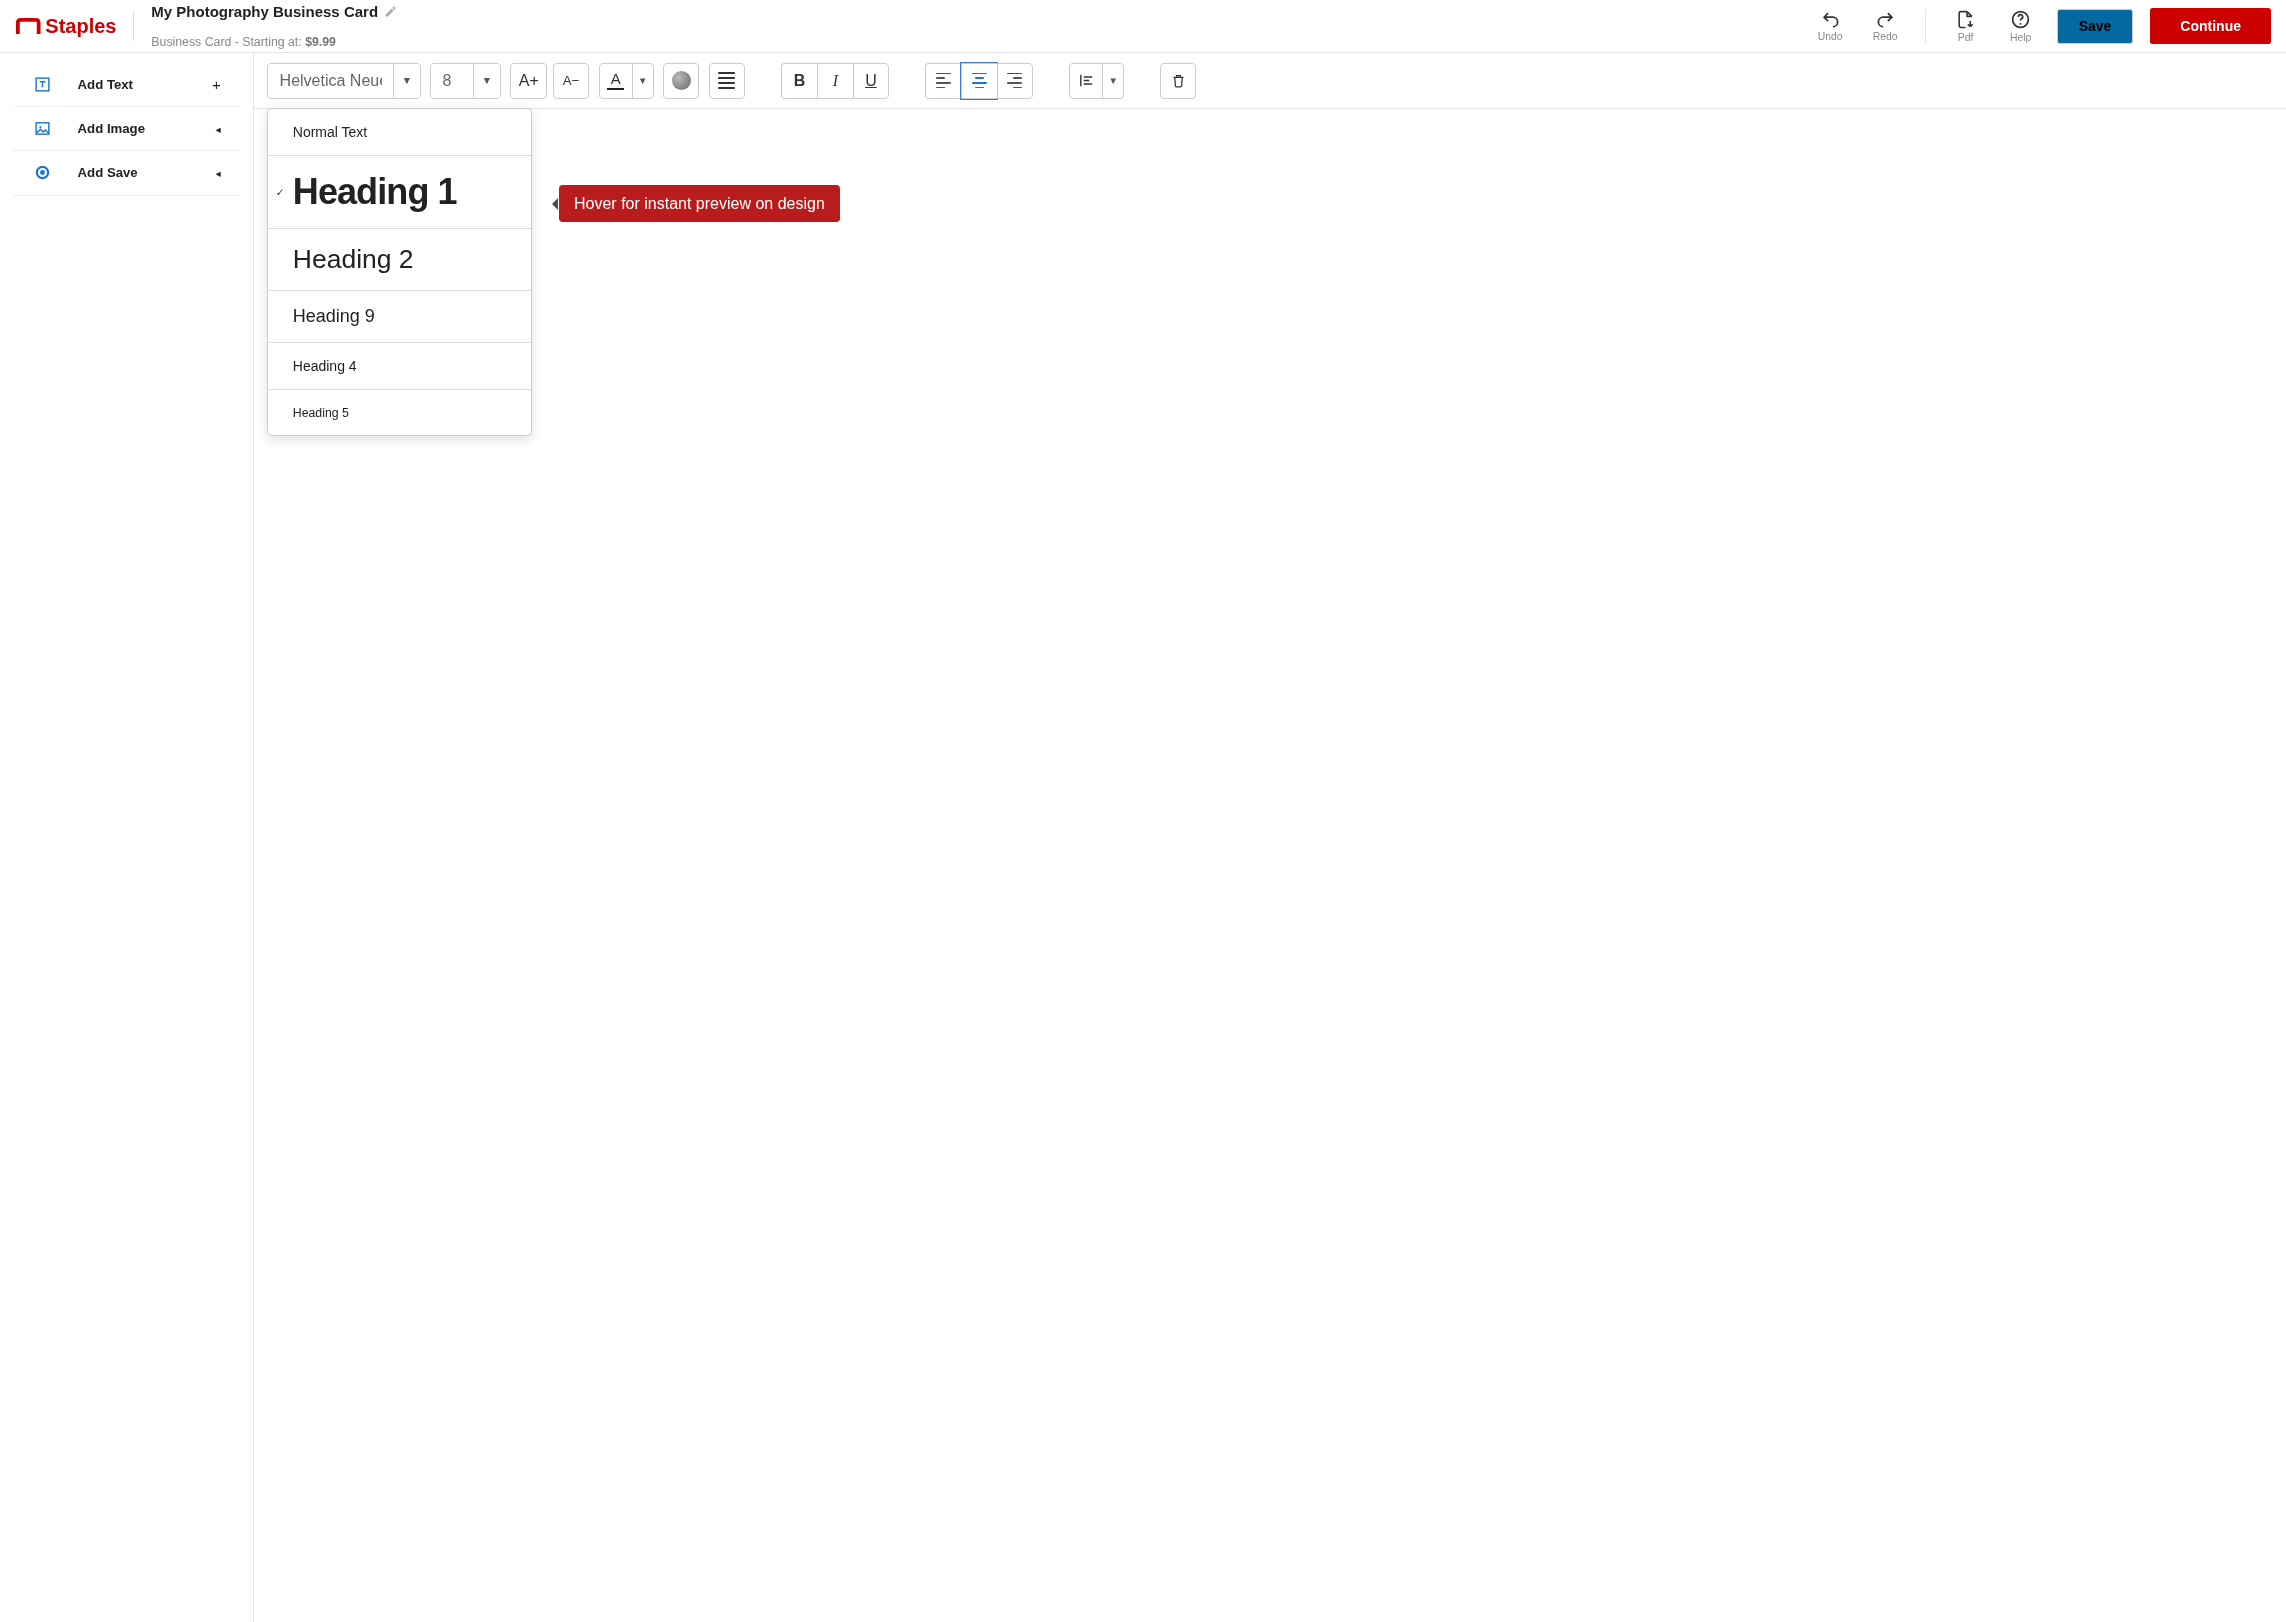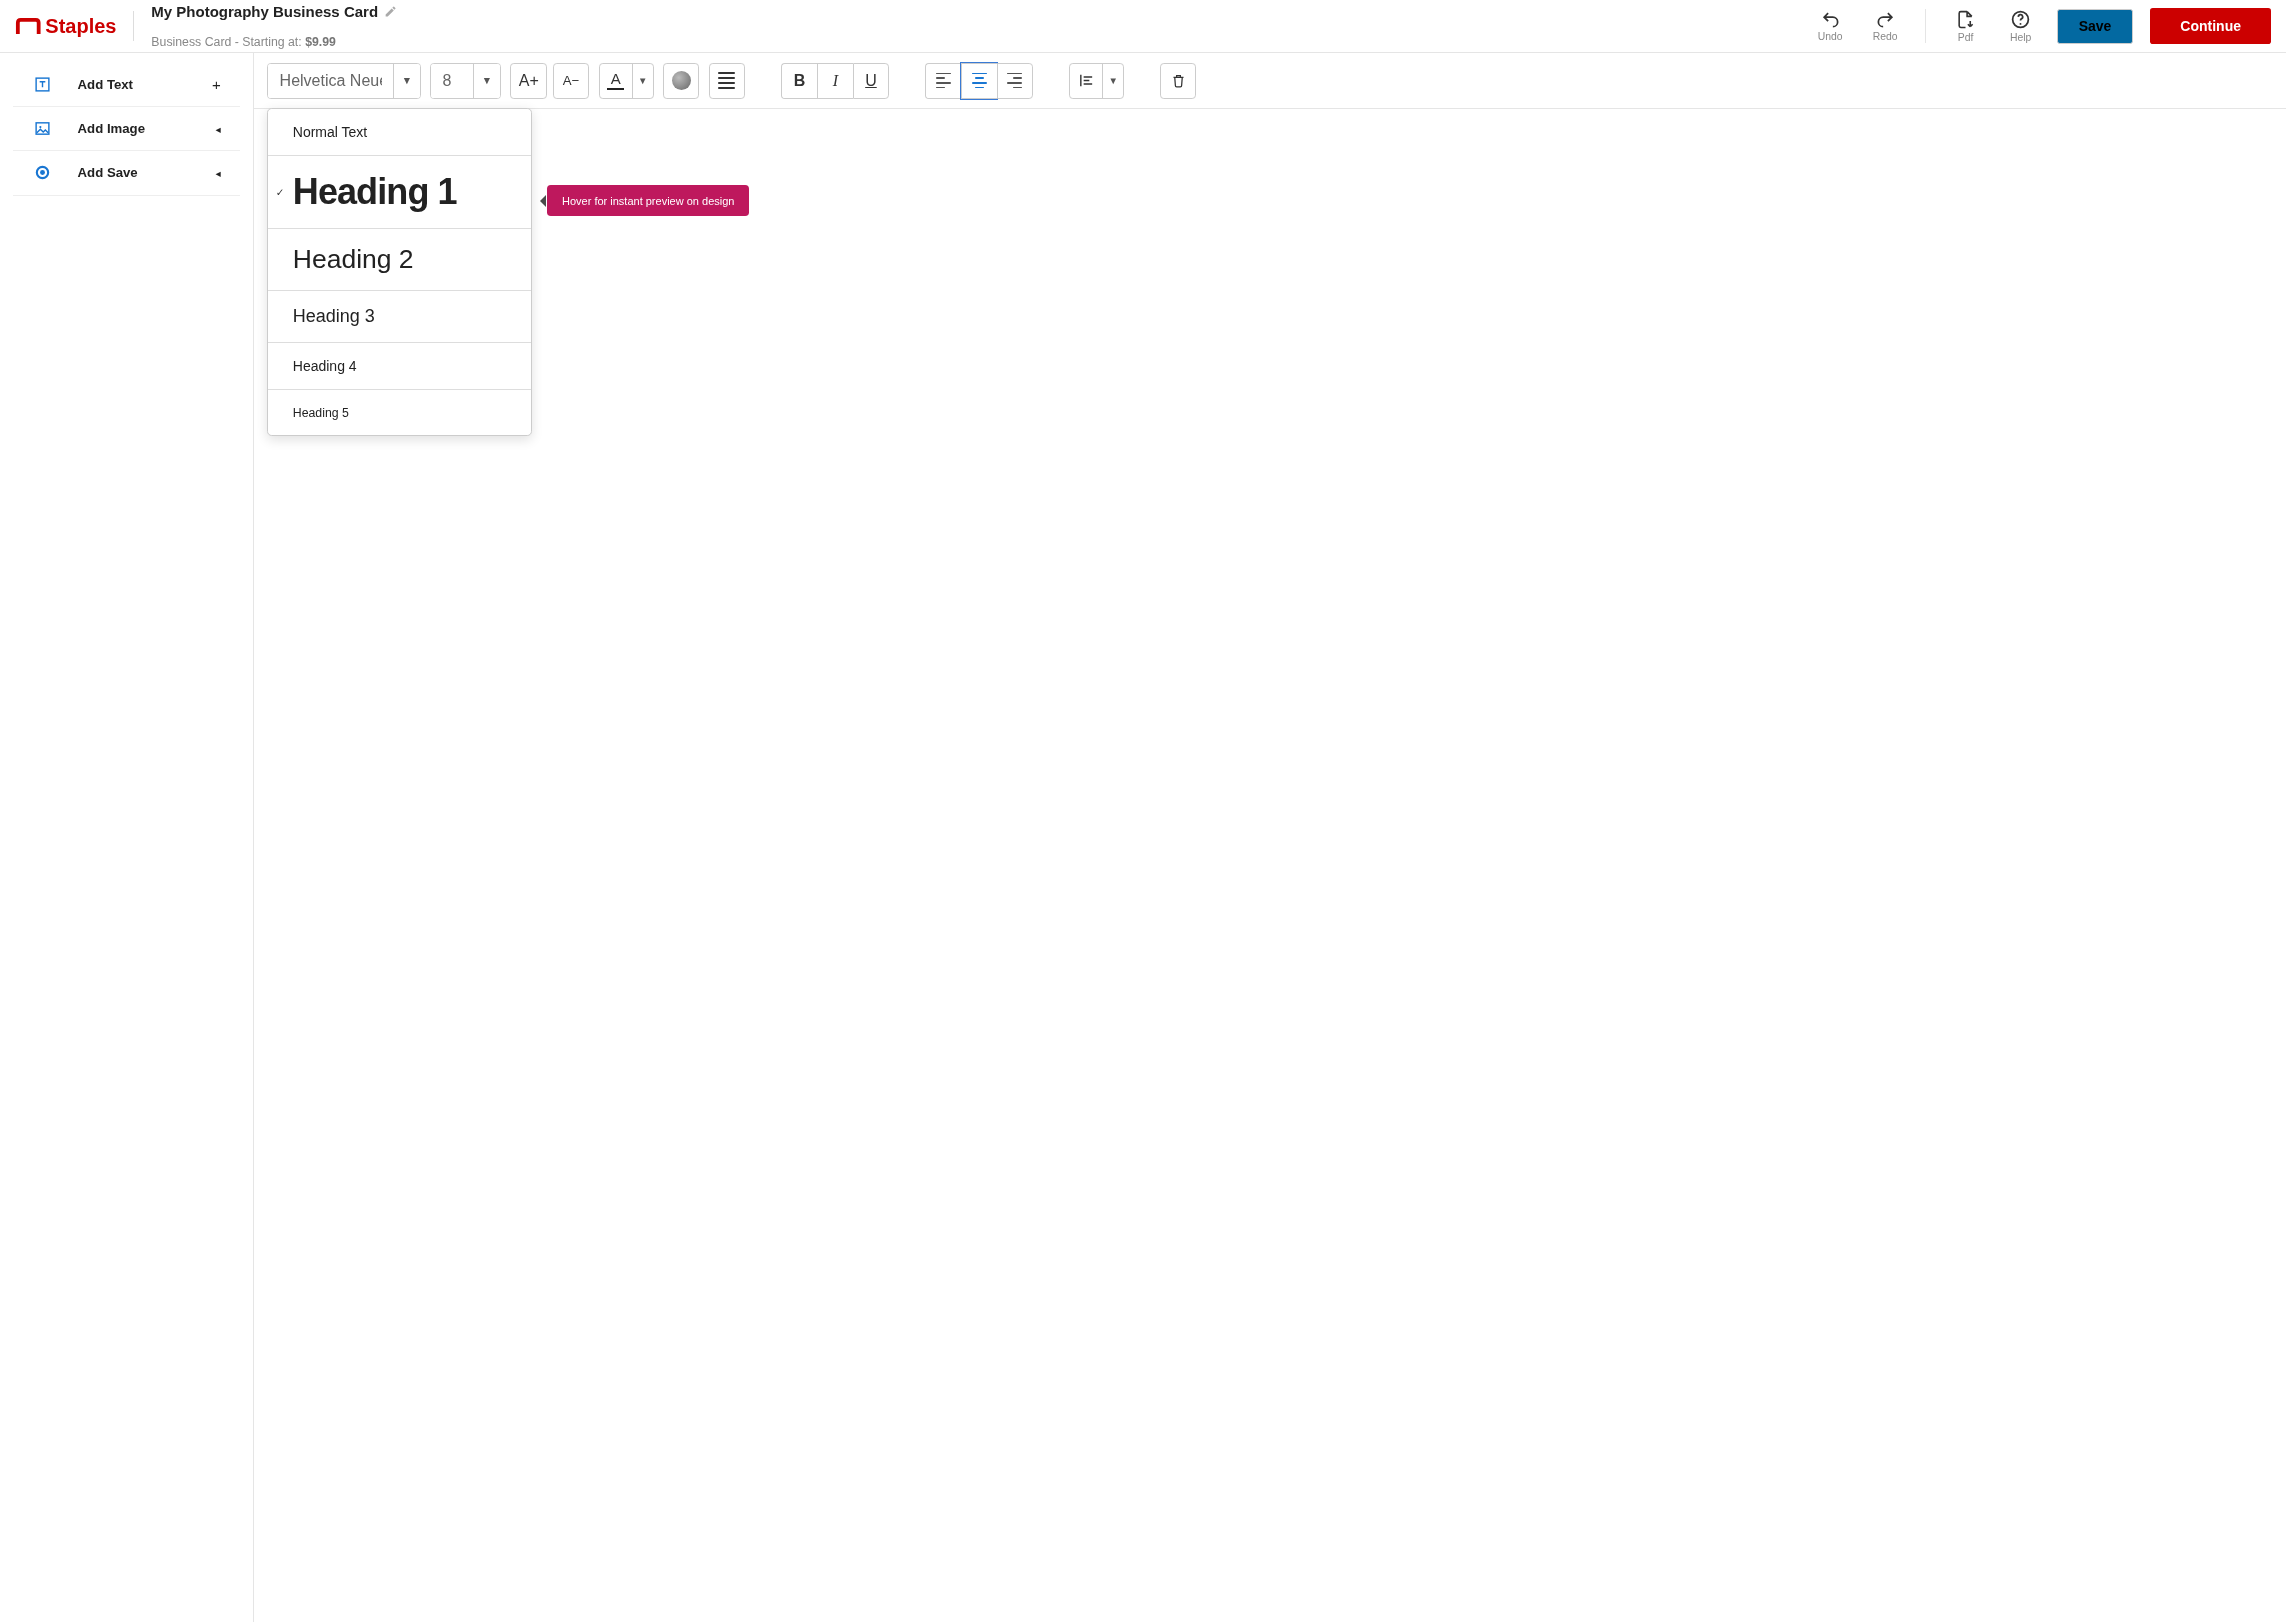--- a/index.html
+++ b/index.html
@@ -144,23 +144,23 @@
 }
 .dd-normal { font-size: 14px; font-weight: 400; }
 .dd-h1 { font-size: 36px; font-weight: 800; letter-spacing: -0.9px; }
 .dd-h2 { font-size: 26.5px; font-weight: 400; }
 .dd-h3 { font-size: 18px; font-weight: 400; }
 .dd-h4 { font-size: 14px; font-weight: 400; }
 .dd-h5 { font-size: 12.3px; font-weight: 400; }
 
 
 .tooltip {
-  position: absolute; top: 132px; left: 293px;
-  background: #be185d; color: #fff;
-  padding: 9.5px 15px; border-radius: 3.8px; font-size: 11px;
+  position: absolute; top: 132px; left: 305px;
+  background: #b91c1c; color: #fff;
+  padding: 9.5px 15px; border-radius: 3.8px; font-size: 16px;
 }
 .tooltip::before {
   content: ""; position: absolute; left: -6.6px; top: 50%;
   transform: translateY(-50%);
   border-top: 6.6px solid transparent;
   border-bottom: 6.6px solid transparent;
   border-right: 6.6px solid #4a4a4a;
 }
 
 .font-color-swatch { width: 17px; height:2.8px; background:#222; margin-top:1.9px;}
@@ -382,21 +382,21 @@
       <div class="dropdown-item">
         <span class="dd-normal">Normal Text</span>
       </div>
       <div class="dropdown-item selected">
         <span class="dd-h1">Heading 1</span>
       </div>
       <div class="dropdown-item">
         <span class="dd-h2">Heading 2</span>
       </div>
       <div class="dropdown-item">
-        <span class="dd-h3">Heading 3</span>
+        <span class="dd-h3">Heading 9</span>
       </div>
       <div class="dropdown-item">
         <span class="dd-h4">Heading 4</span>
       </div>
       <div class="dropdown-item">
         <span class="dd-h5">Heading 5</span>
       </div>
     </div>
 
     <div class="tooltip">

